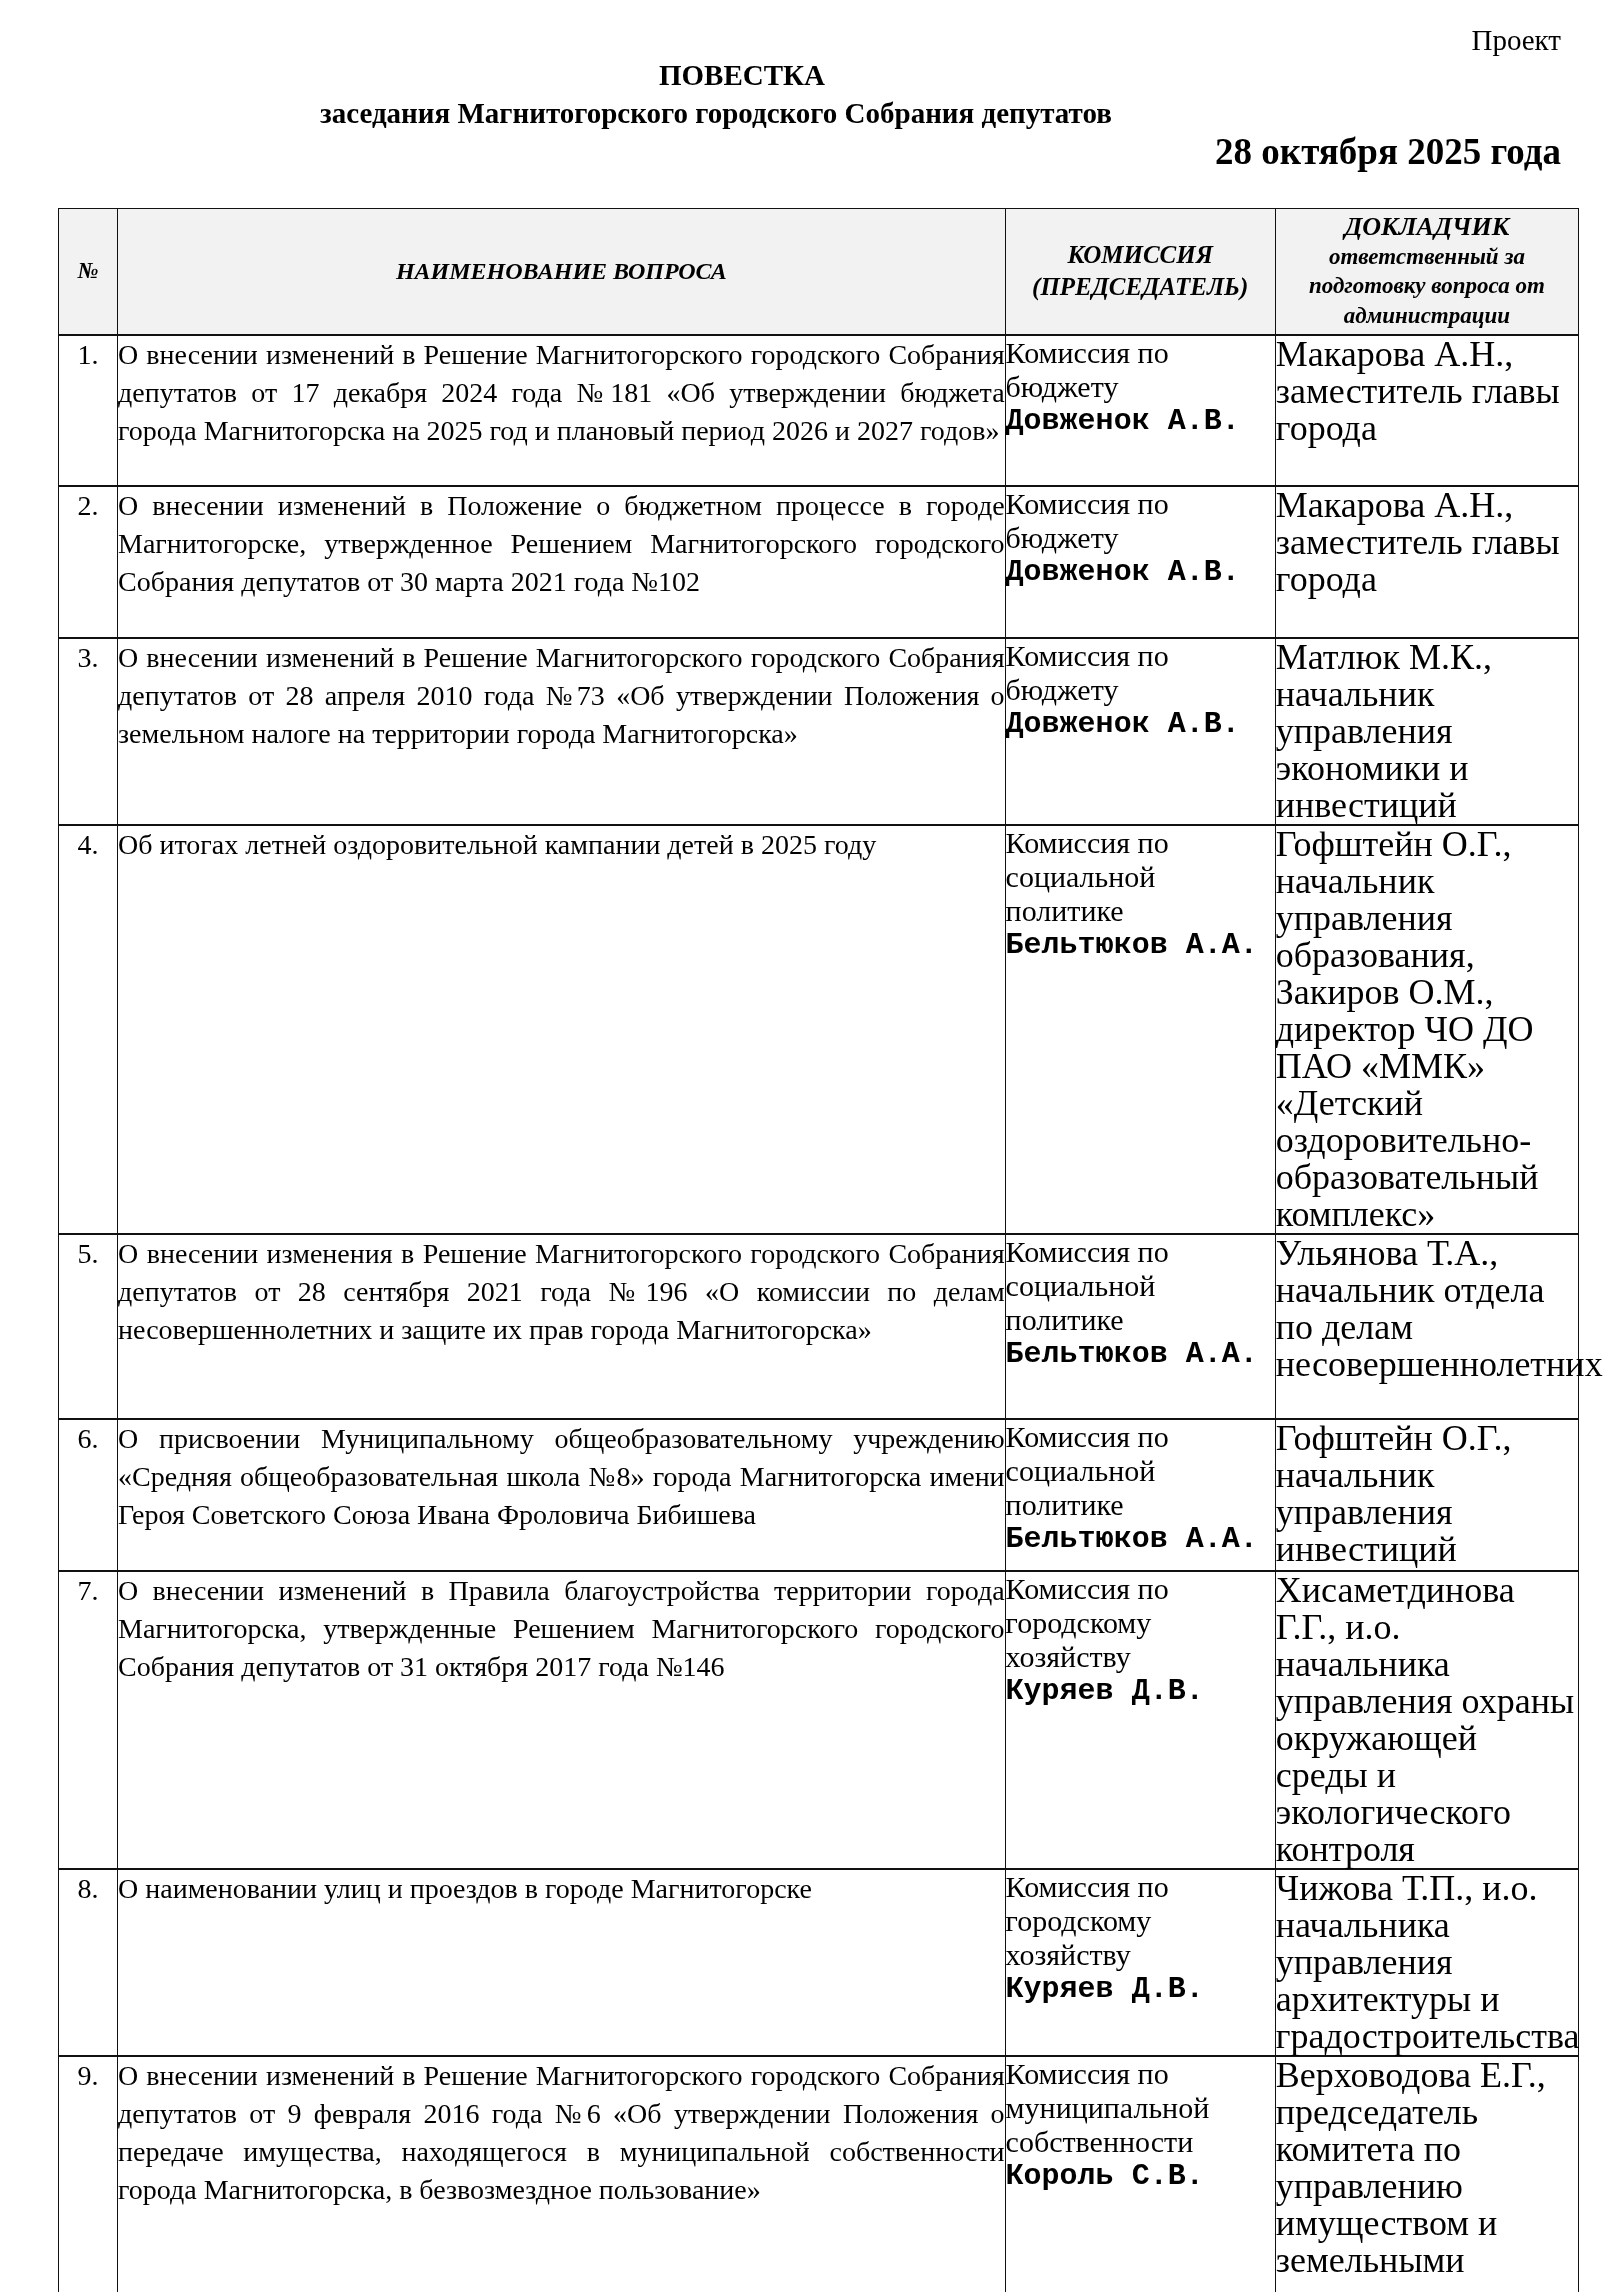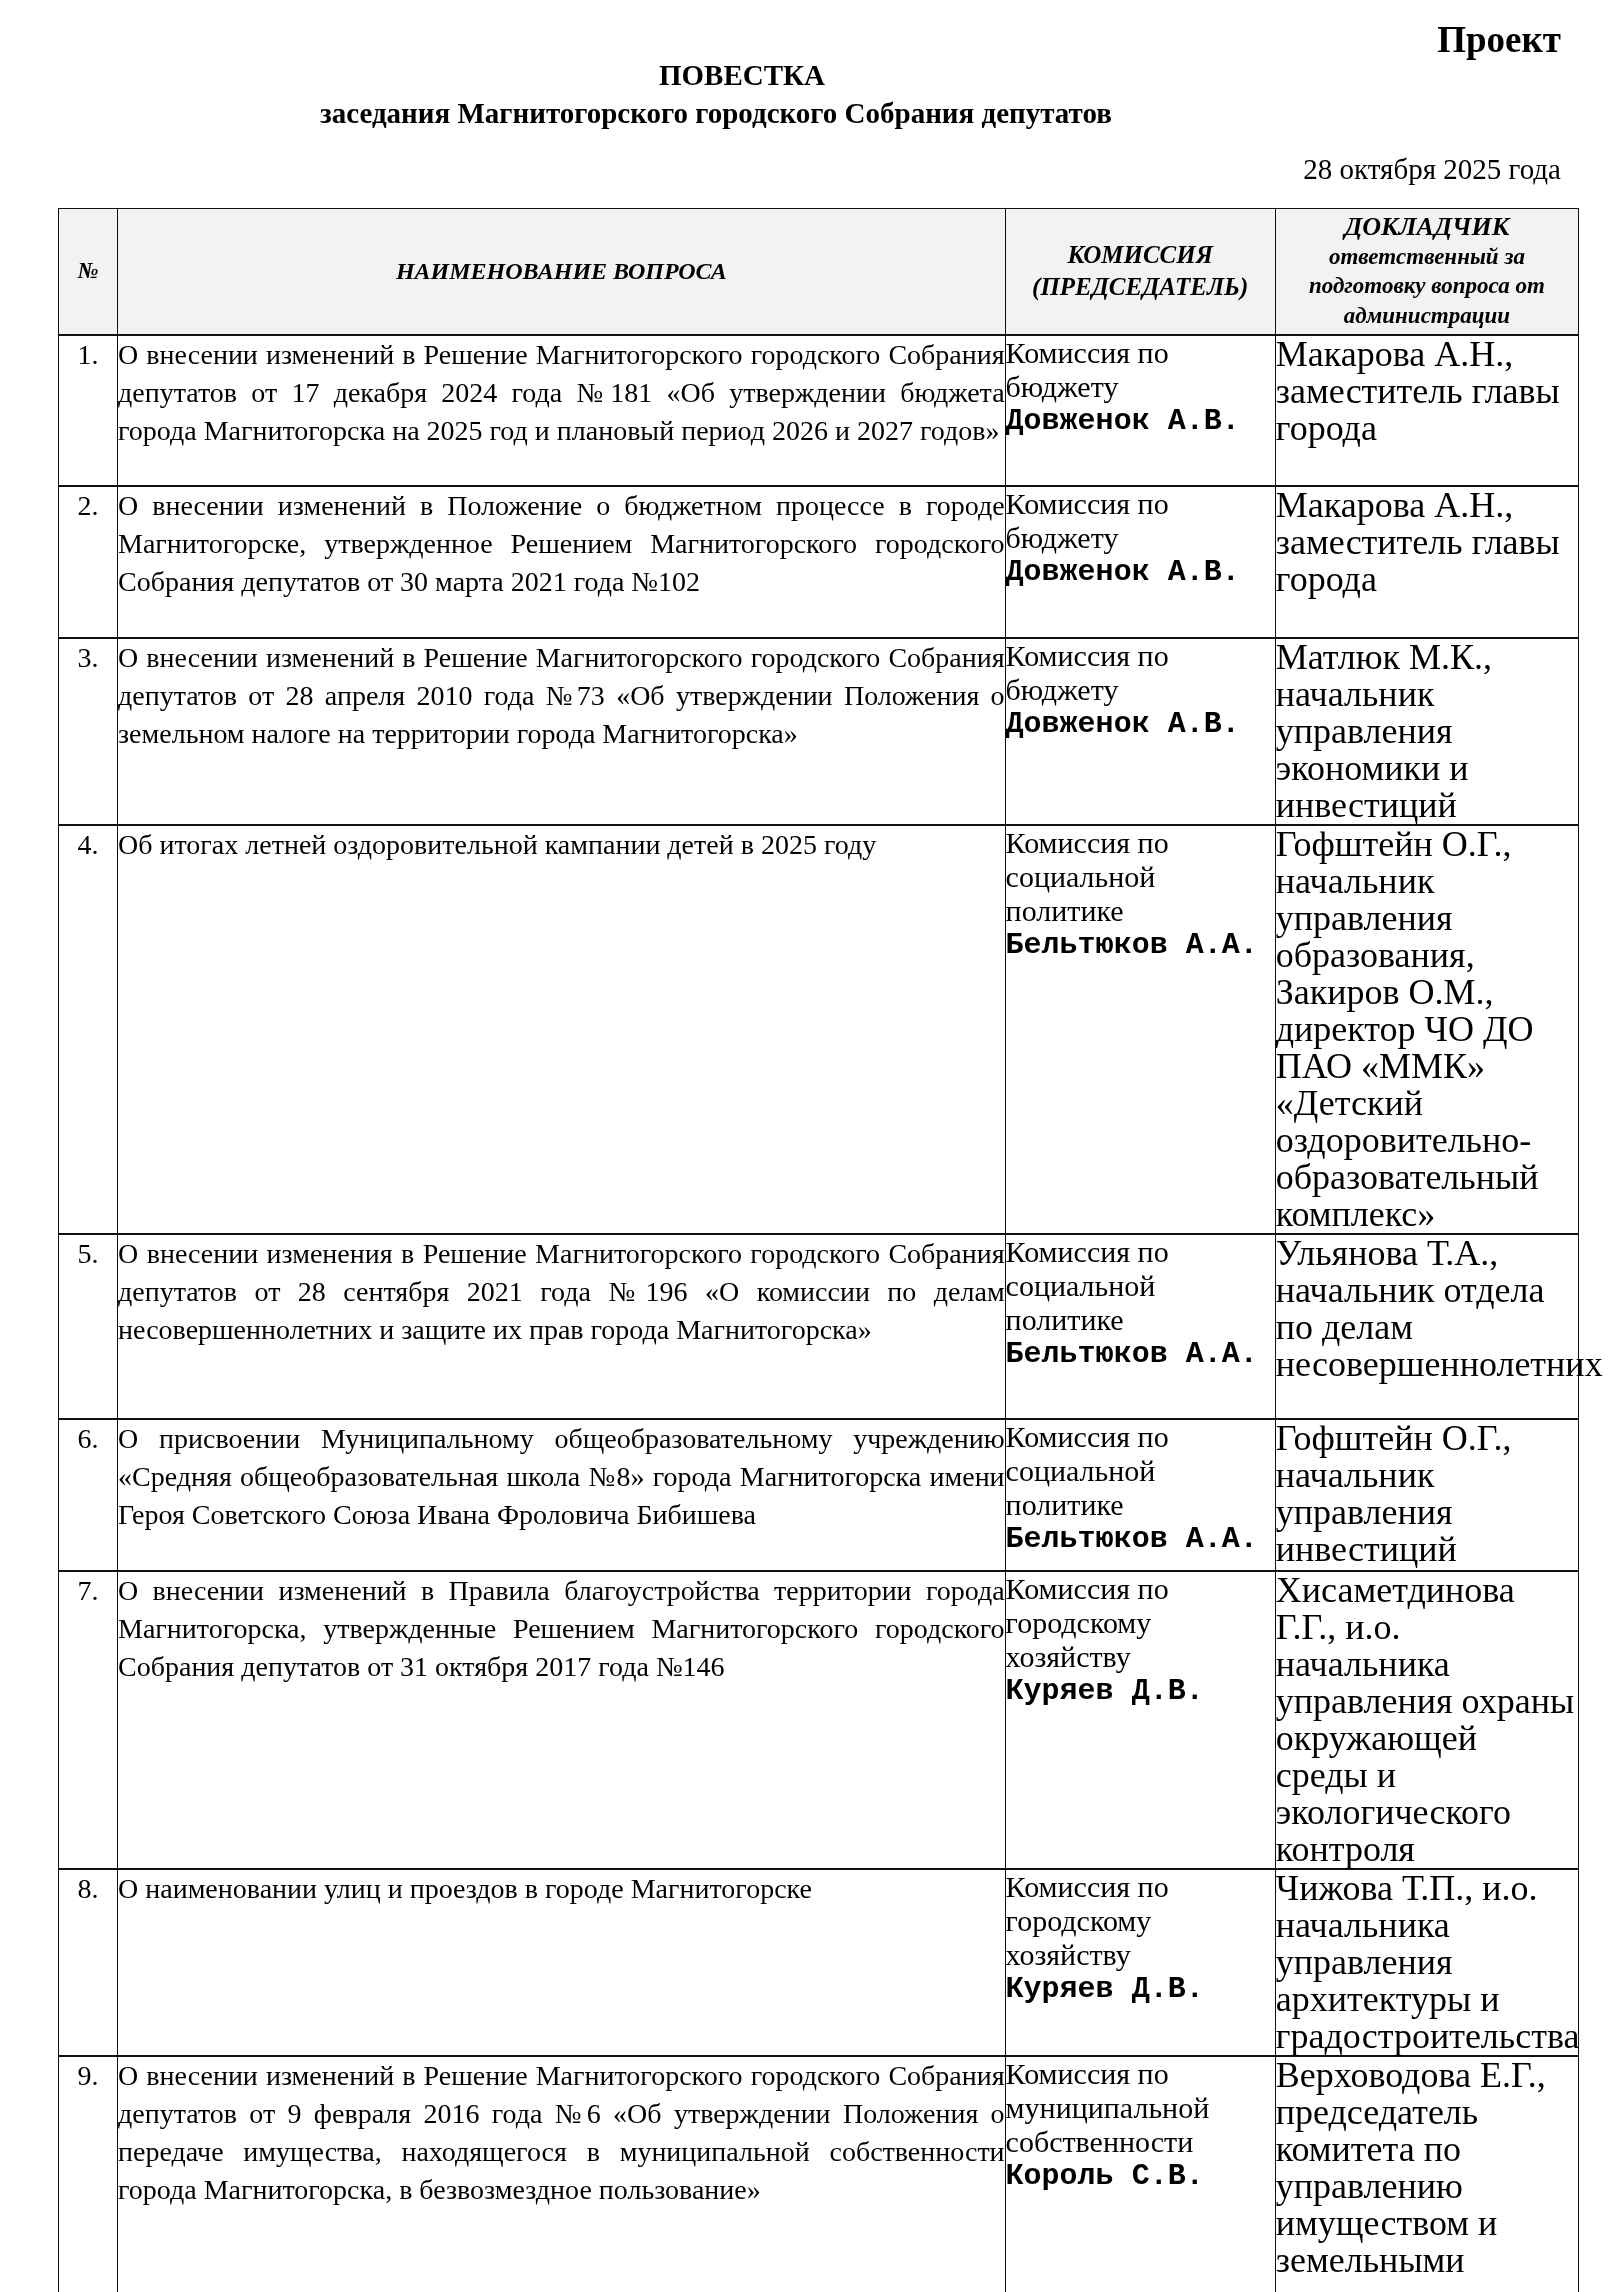--- a/index.html
+++ b/index.html
@@ -2,33 +2,33 @@
 <html style="font-size:14.3px"><head>
 <meta charset="utf-8">
 <style>
   html, body { margin: 0; padding: 0; background: #ffffff; }
   body {
     width: 1620px; height: 2293px; position: relative; overflow: hidden;
     font-family: "Liberation Serif", "DejaVu Serif", serif; color: #000;
   }
   .hdr-project {
     position: absolute; right: 59px; top: 21.5px;
-    font-size: 37px; font-weight: bold; line-height: 36px;
+    font-size: 29px; font-weight: normal; line-height: 36px;
   }
   .hdr-title {
     position: absolute; left: 0; width: 1484px; top: 57px; text-align: center;
     font-size: 29px; font-weight: bold; line-height: 36px;
   }
   .hdr-subtitle {
     position: absolute; left: 0; width: 1432px; top: 95px; text-align: center;
     font-size: 29px; font-weight: bold; line-height: 36px;
   }
   .hdr-date {
     position: absolute; right: 59px; top: 134px;
-    font-size: 29px; font-weight: normal; line-height: 36px; margin-top: 17px;
+    font-size: 37px; font-weight: bold; line-height: 36px;
   }
   table.agenda {
     position: absolute; left: 58px; top: 208px;
     width: 1521px; border-collapse: collapse; table-layout: fixed;
   }
   table.agenda td, table.agenda th {
     border: 1.3px solid #111; vertical-align: top; padding: 0;
   }
   table.agenda tr.row-sep td { border-top: 2.7px solid #111; }
   th { background: #f2f2f2; font-style: italic; font-weight: bold; vertical-align: middle !important; text-align: center; }

